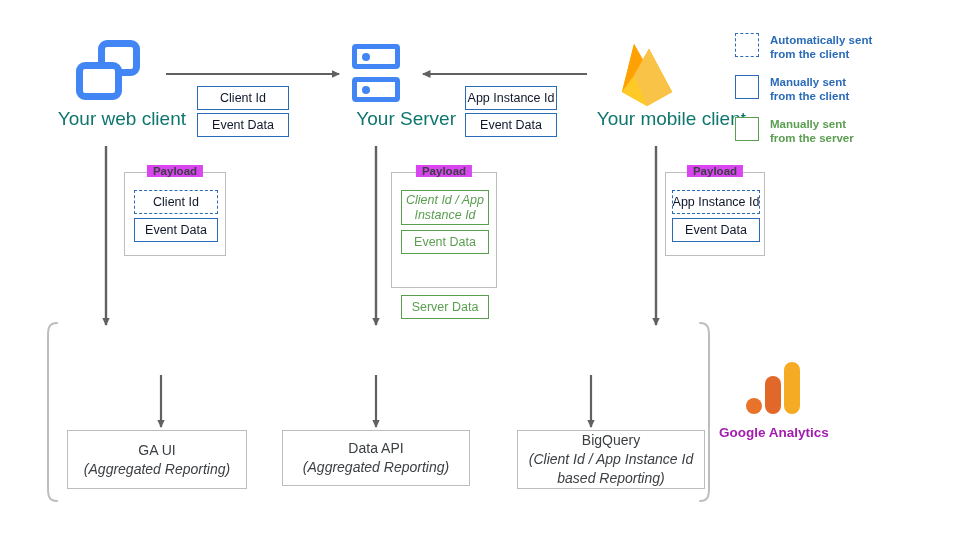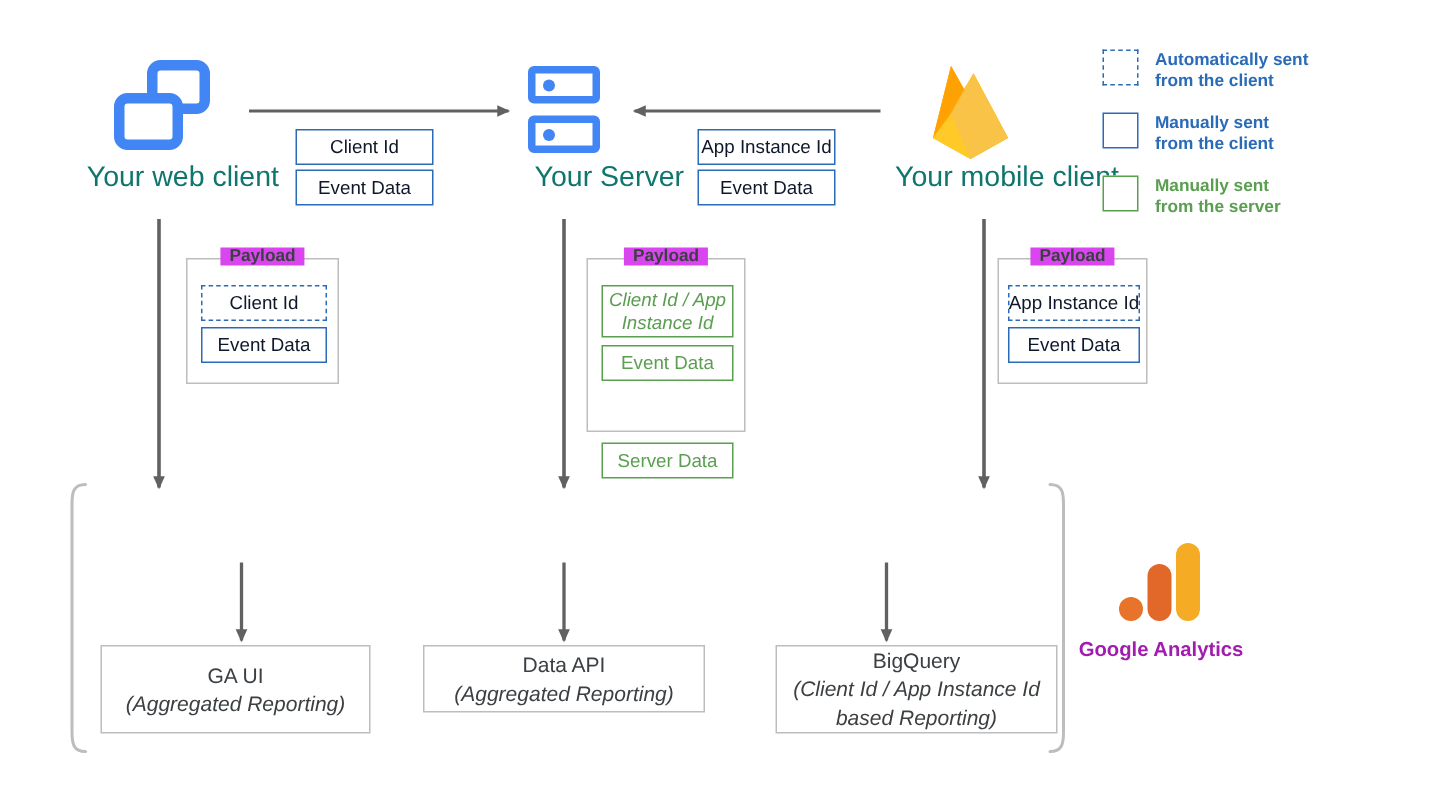--- a/index.html
+++ b/index.html
@@ -157,21 +157,21 @@
     <div class="dbox dashed" style="left:6px;top:17px;width:88px;height:24px;">App Instance Id</div>
     <div class="dbox" style="left:6px;top:45px;width:88px;height:24px;">Event Data</div>
   </div>
 
 
   <div class="gbox" style="left:67px;top:430px;width:180px;height:59px;">
     <span>GA UI</span>
     <span class="sub">(Aggregated Reporting)</span>
   </div>
 
-  <div class="gbox" style="left:282px;top:430px;width:188px;height:45px;">
+  <div class="gbox" style="left:282px;top:430px;width:188px;height:56px;">
     <span>Data API</span>
     <span class="sub">(Aggregated Reporting)</span>
   </div>
 
   <div class="gbox" style="left:497px;top:430px;width:188px;height:59px;margin-left:20px;">
     <span>BigQuery</span>
     <span class="sub" style="white-space:pre-line;">(Client Id / App Instance Id
 based Reporting)</span>
   </div>
 

